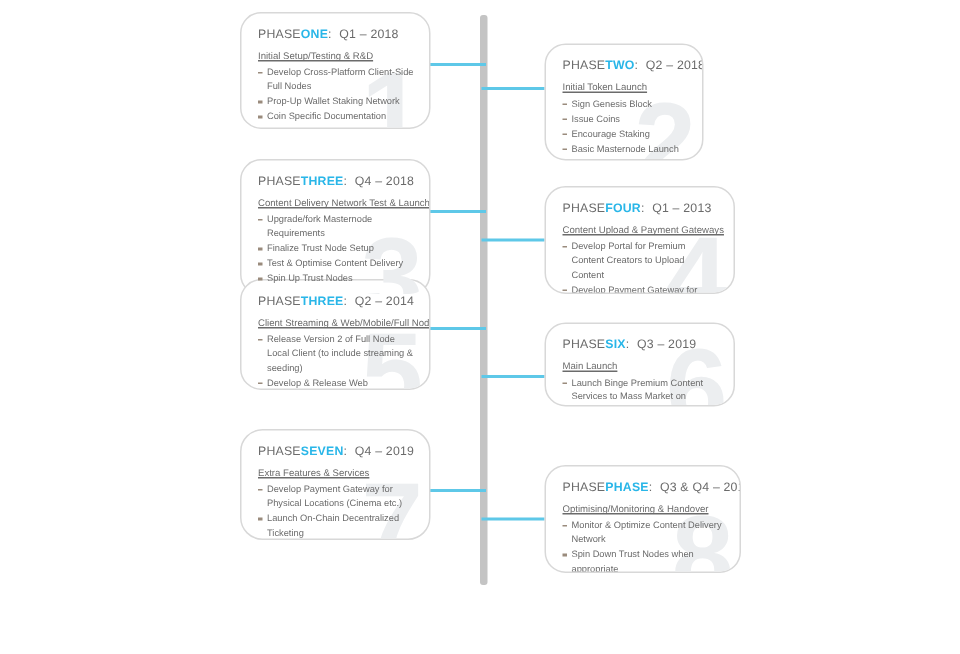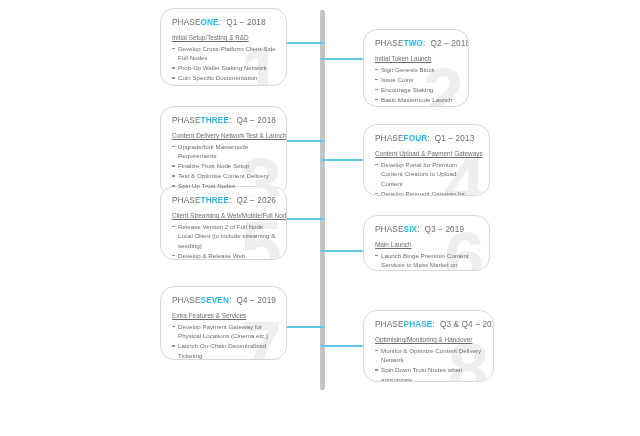--- a/index.html
+++ b/index.html
@@ -197,21 +197,21 @@
         <li>Develop Portal for Premium Content Creators to Upload Content</li>
         <li>Develop Payment Gateway for Consumers</li>
       </ul>
     </div>
   </div>
 
   <div class="card" style="left:160px; top:186px; width:127px; height:74px;">
     <div class="watermark">5</div>
     <div class="card-inner">
       <div class="card-title">
-        <span class="kw">PHASE</span><span class="ord">THREE</span><span>:</span><span class="qtr">Q2 – 2026</span>
+        <span class="kw">PHASE</span><span class="ord">THREE</span><span>:</span><span class="qtr">Q2 – 2014</span>
       </div>
       <div class="card-sub">Client Streaming &amp; Web/Mobile/Full Node Apps</div>
       <ul class="bullets">
         <li>Release Version 2 of Full Node Local Client (to include streaming &amp; seeding)</li>
         <li>Develop &amp; Release Web Applications</li>
 
       </ul>
     </div>
   </div>
 
@@ -223,21 +223,21 @@
       </div>
       <div class="card-sub">Main Launch</div>
       <ul class="bullets">
         <li>Launch Binge Premium Content Services to Mass Market on SlateChain</li>
         <li>Update/fork for addition of Token Code</li>
 
       </ul>
     </div>
   </div>
 
-  <div class="card" style="left:160px; top:286px; width:127px; height:74px;">
+  <div class="card" style="left:160px; top:286px; width:127px; height:74px;border-radius:15px;">
     <div class="watermark">7</div>
     <div class="card-inner">
       <div class="card-title">
         <span class="kw">PHASE</span><span class="ord">SEVEN</span><span>:</span><span class="qtr">Q4 – 2019</span>
       </div>
       <div class="card-sub">Extra Features &amp; Services</div>
       <ul class="bullets">
         <li>Develop Payment Gateway for Physical Locations (Cinema etc.)</li>
         <li>Launch On-Chain Decentralized Ticketing</li>
       </ul>

